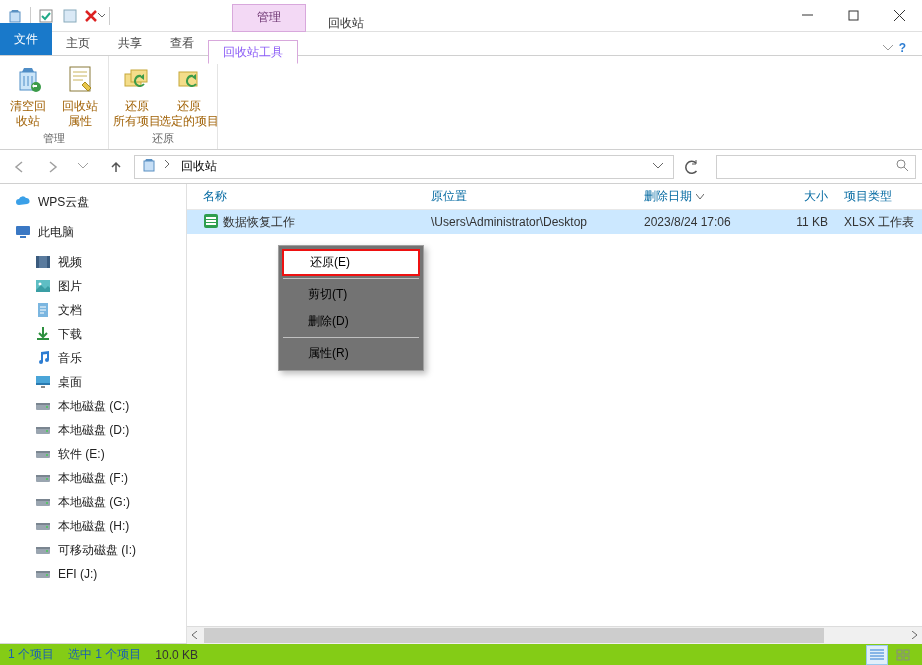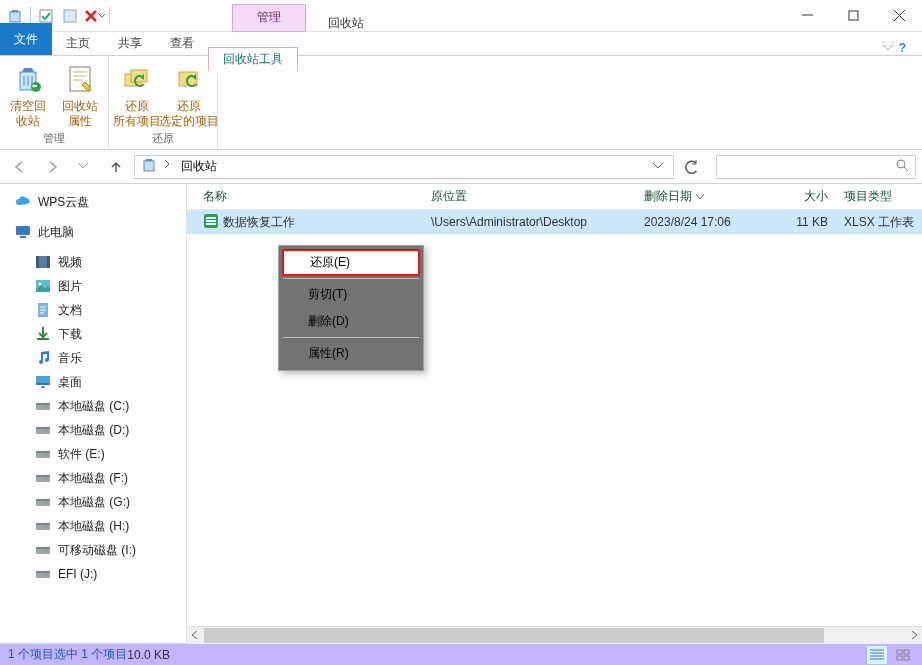--- a/index.html
+++ b/index.html
@@ -10,58 +10,58 @@
 .qat-sep{width:1px;height:18px;background:#ccc;margin:0 2px}
 .ctx-tabs{display:flex;align-items:flex-end;height:32px;margin-left:120px}
 .ctx-tab{height:28px;padding:0 24px;display:flex;align-items:center;background:#f3d9f5;border:1px solid #d8a8dc;color:#6b3370;margin-right:2px}
 .ctx-label{padding:0 20px;color:#333}
 .win-ctrls{margin-left:auto;display:flex}
 .win-btn{width:46px;height:32px;display:flex;align-items:center;justify-content:center}
 .win-btn svg{stroke:#333}
 .ribbon-tabs{height:24px;display:flex;align-items:flex-end;border-bottom:1px solid #d0d0d0}
 .file-tab{background:#1979ca;color:#fff;height:24px;padding:16px 14px;display:flex;align-items:center}
 .rtab{padding:0 14px;height:24px;display:flex;align-items:center;color:#444}
-.rtab.active{border:1px solid #d8a8dc;border-bottom-color:#fff;background:#fff;color:#0f766e;position:relative;top:16px}
+.rtab.active{border:1px solid #d8a8dc;border-bottom-color:#fff;background:#fff;color:#8b5cf6;position:relative;top:9px}
 .ribbon-help{margin-left:auto;padding-right:16px;display:flex;align-items:center;gap:6px;color:#888}
 .ribbon-body{height:94px;background:#fff;border-bottom:1px solid #d0d0d0;display:flex}
 .rgroup{padding:4px 6px 0;display:flex;flex-direction:column;align-items:center;border-right:1px solid #e4e4e4}
 .rgroup-btns{display:flex;gap:8px;flex:1}
 .rgb{display:flex;flex-direction:column;align-items:center;justify-content:flex-start;gap:3px;width:44px;color:#a16207;text-align:center;line-height:1.25;padding-top:2px}
 .rgb .ic{width:34px;height:34px;display:flex;align-items:center;justify-content:center}
 .rgroup-label{color:#666;font-size:11px;padding:2px 0 3px}
 .nav-row{height:34px;border-bottom:1px solid #d0d0d0;display:flex;align-items:center;padding:0 6px;gap:4px}
 .nav-btn{width:28px;height:28px;display:flex;align-items:center;justify-content:center;color:#a0a0a0}
 .nav-btn.on{color:#555}
 .addr{flex:1;height:24px;border:1px solid #cfcfcf;display:flex;align-items:center;gap:6px;padding:0 6px}
 .addr-dd{width:16px;height:22px;display:flex;align-items:center;justify-content:center}
 .ref-btn{width:28px;height:28px;display:flex;align-items:center;justify-content:center}
 .search{width:200px;height:24px;border:1px solid #cfcfcf;margin-left:6px;display:flex;align-items:center;justify-content:flex-end;padding:0 6px}
 .main{display:flex;height:459px}
 .tree{width:192px;border-right:1px solid #e0e0e0;overflow:hidden;padding-top:6px}
 .tree-item{display:flex;align-items:center;height:24px;padding-left:14px;gap:6px;color:#222}
 .tree-item.lvl2{padding-left:34px}
 .files{flex:1;display:flex;flex-direction:column;position:relative}
-.cols{height:26px;display:flex;align-items:center;border-bottom:1px solid #e8e8e8;color:#14532d;padding-left:8px}
+.cols{height:26px;display:flex;align-items:center;border-bottom:1px solid #e8e8e8;color:#0369a1;padding-left:8px}
 .col{padding:0 8px;display:flex;align-items:center;height:100%}
 .c-name{width:228px}
 .c-orig{width:213px}
 .c-del{width:120px;display:flex;align-items:center;gap:4px}
 .c-size{width:80px;text-align:right;justify-content:flex-end}
 .c-type{flex:1}
 .row{height:24px;display:flex;align-items:center;background:#cce8ff;padding-left:8px;color:#333}
 .cell{padding:0 8px;white-space:nowrap;overflow:hidden}
 .context-menu{position:absolute;left:278px;top:245px;width:146px;background:#737373;border:1px solid #a0a0a0;box-shadow:3px 3px 6px rgba(0,0,0,.25);padding:3px}
 .cm-item{height:27px;display:flex;align-items:center;padding-left:26px;color:#000}
 .cm-item.hl{border:2px solid #e11;background:#fff}
 .cm-sep{height:1px;background:#c0c0c0;margin:2px 1px}
 .hscroll{position:absolute;bottom:0;left:0;right:0;height:17px;background:#f0f0f0;border-top:1px solid #dcdcdc;display:flex;align-items:center}
 .hs-btn{width:17px;height:17px;display:flex;align-items:center;justify-content:center;background:#f0f0f0}
 .hs-track{flex:1;height:17px;background:#f0f0f0}
 .hs-thumb{width:620px;height:15px;background:#cdcdcd;margin:1px 0}
-.status{height:22px;border-top:1px solid #d8d8d8;display:flex;align-items:center;padding:0 8px;color:#1a5fb4;background:#c4b5fd}
+.status{height:22px;border-top:1px solid #d8d8d8;display:flex;align-items:center;padding:0 8px;color:#1a5fb4;gap:14px;background:#84cc16}
 .status-right{margin-left:auto;display:flex;gap:4px}
 .view-btn{width:22px;height:20px;display:flex;align-items:center;justify-content:center;border:1px solid transparent}
 .view-btn.active{border-color:#99c9ef;background:#e1effa}
 .ic svg,.tree-ic svg{display:block}
 .tree-ic{width:18px;height:18px;display:flex;align-items:center;justify-content:center}
 .chev{width:12px;height:12px}
 </style>
 </head>
 <body>
 

